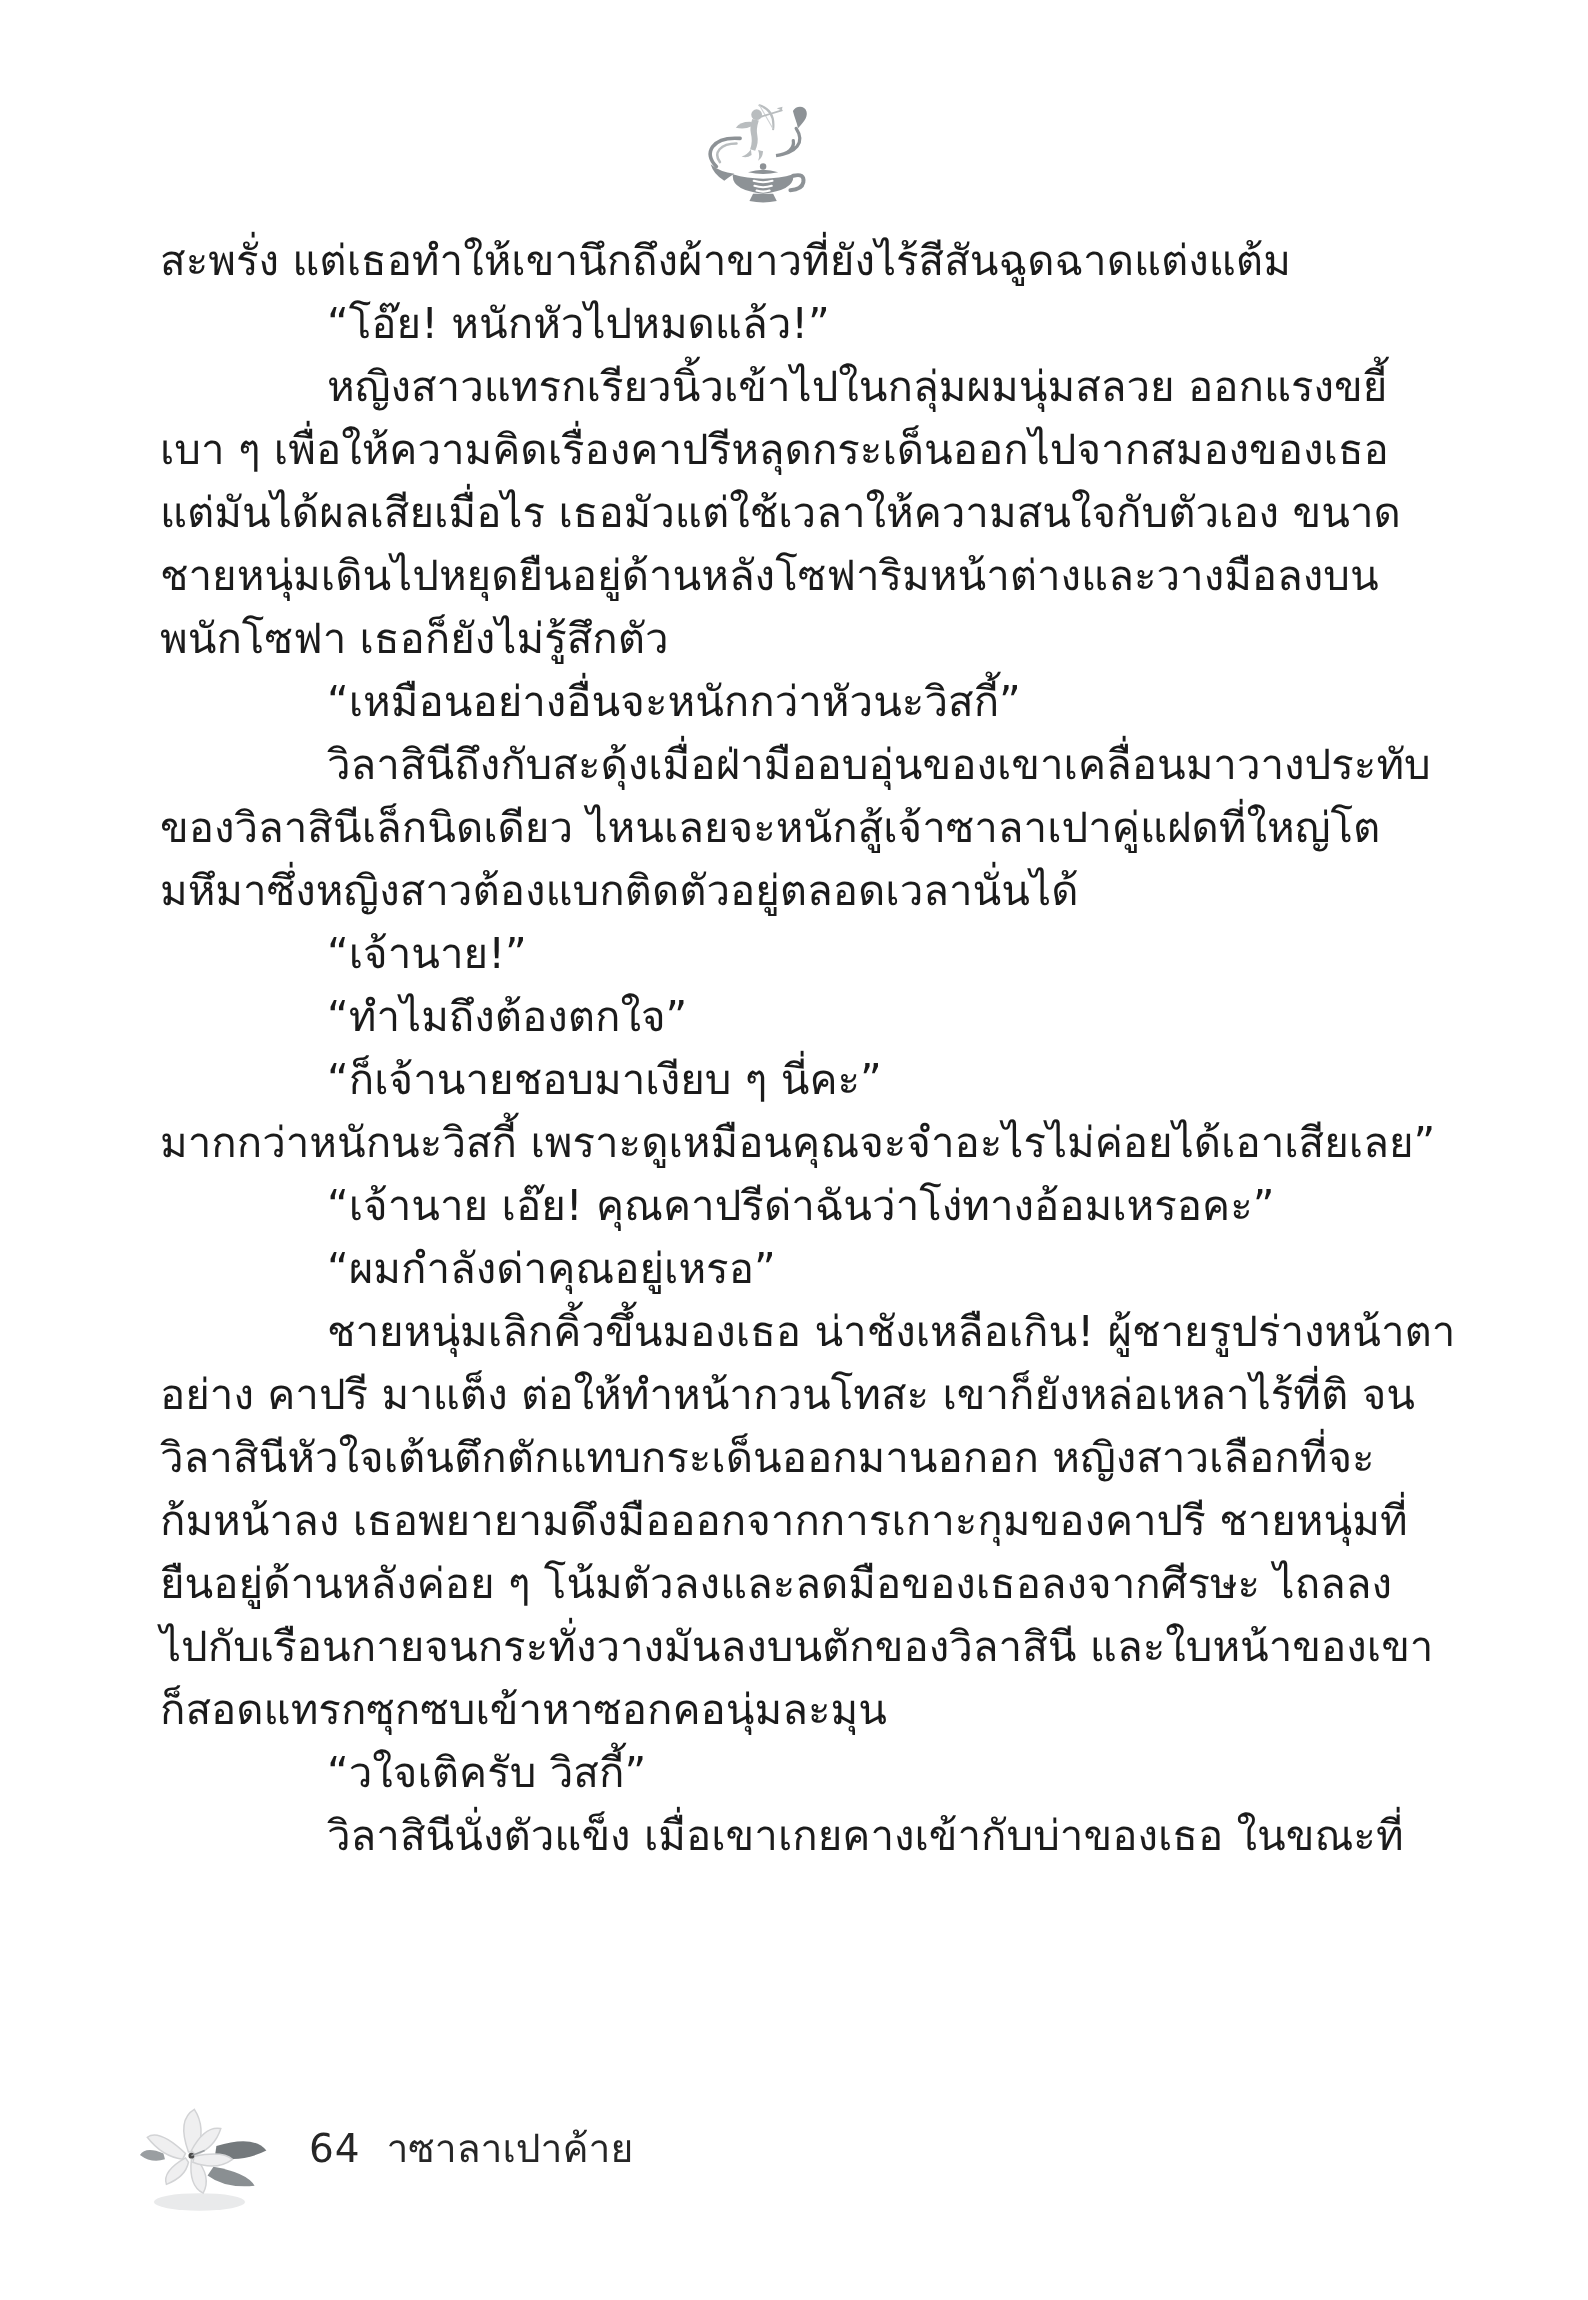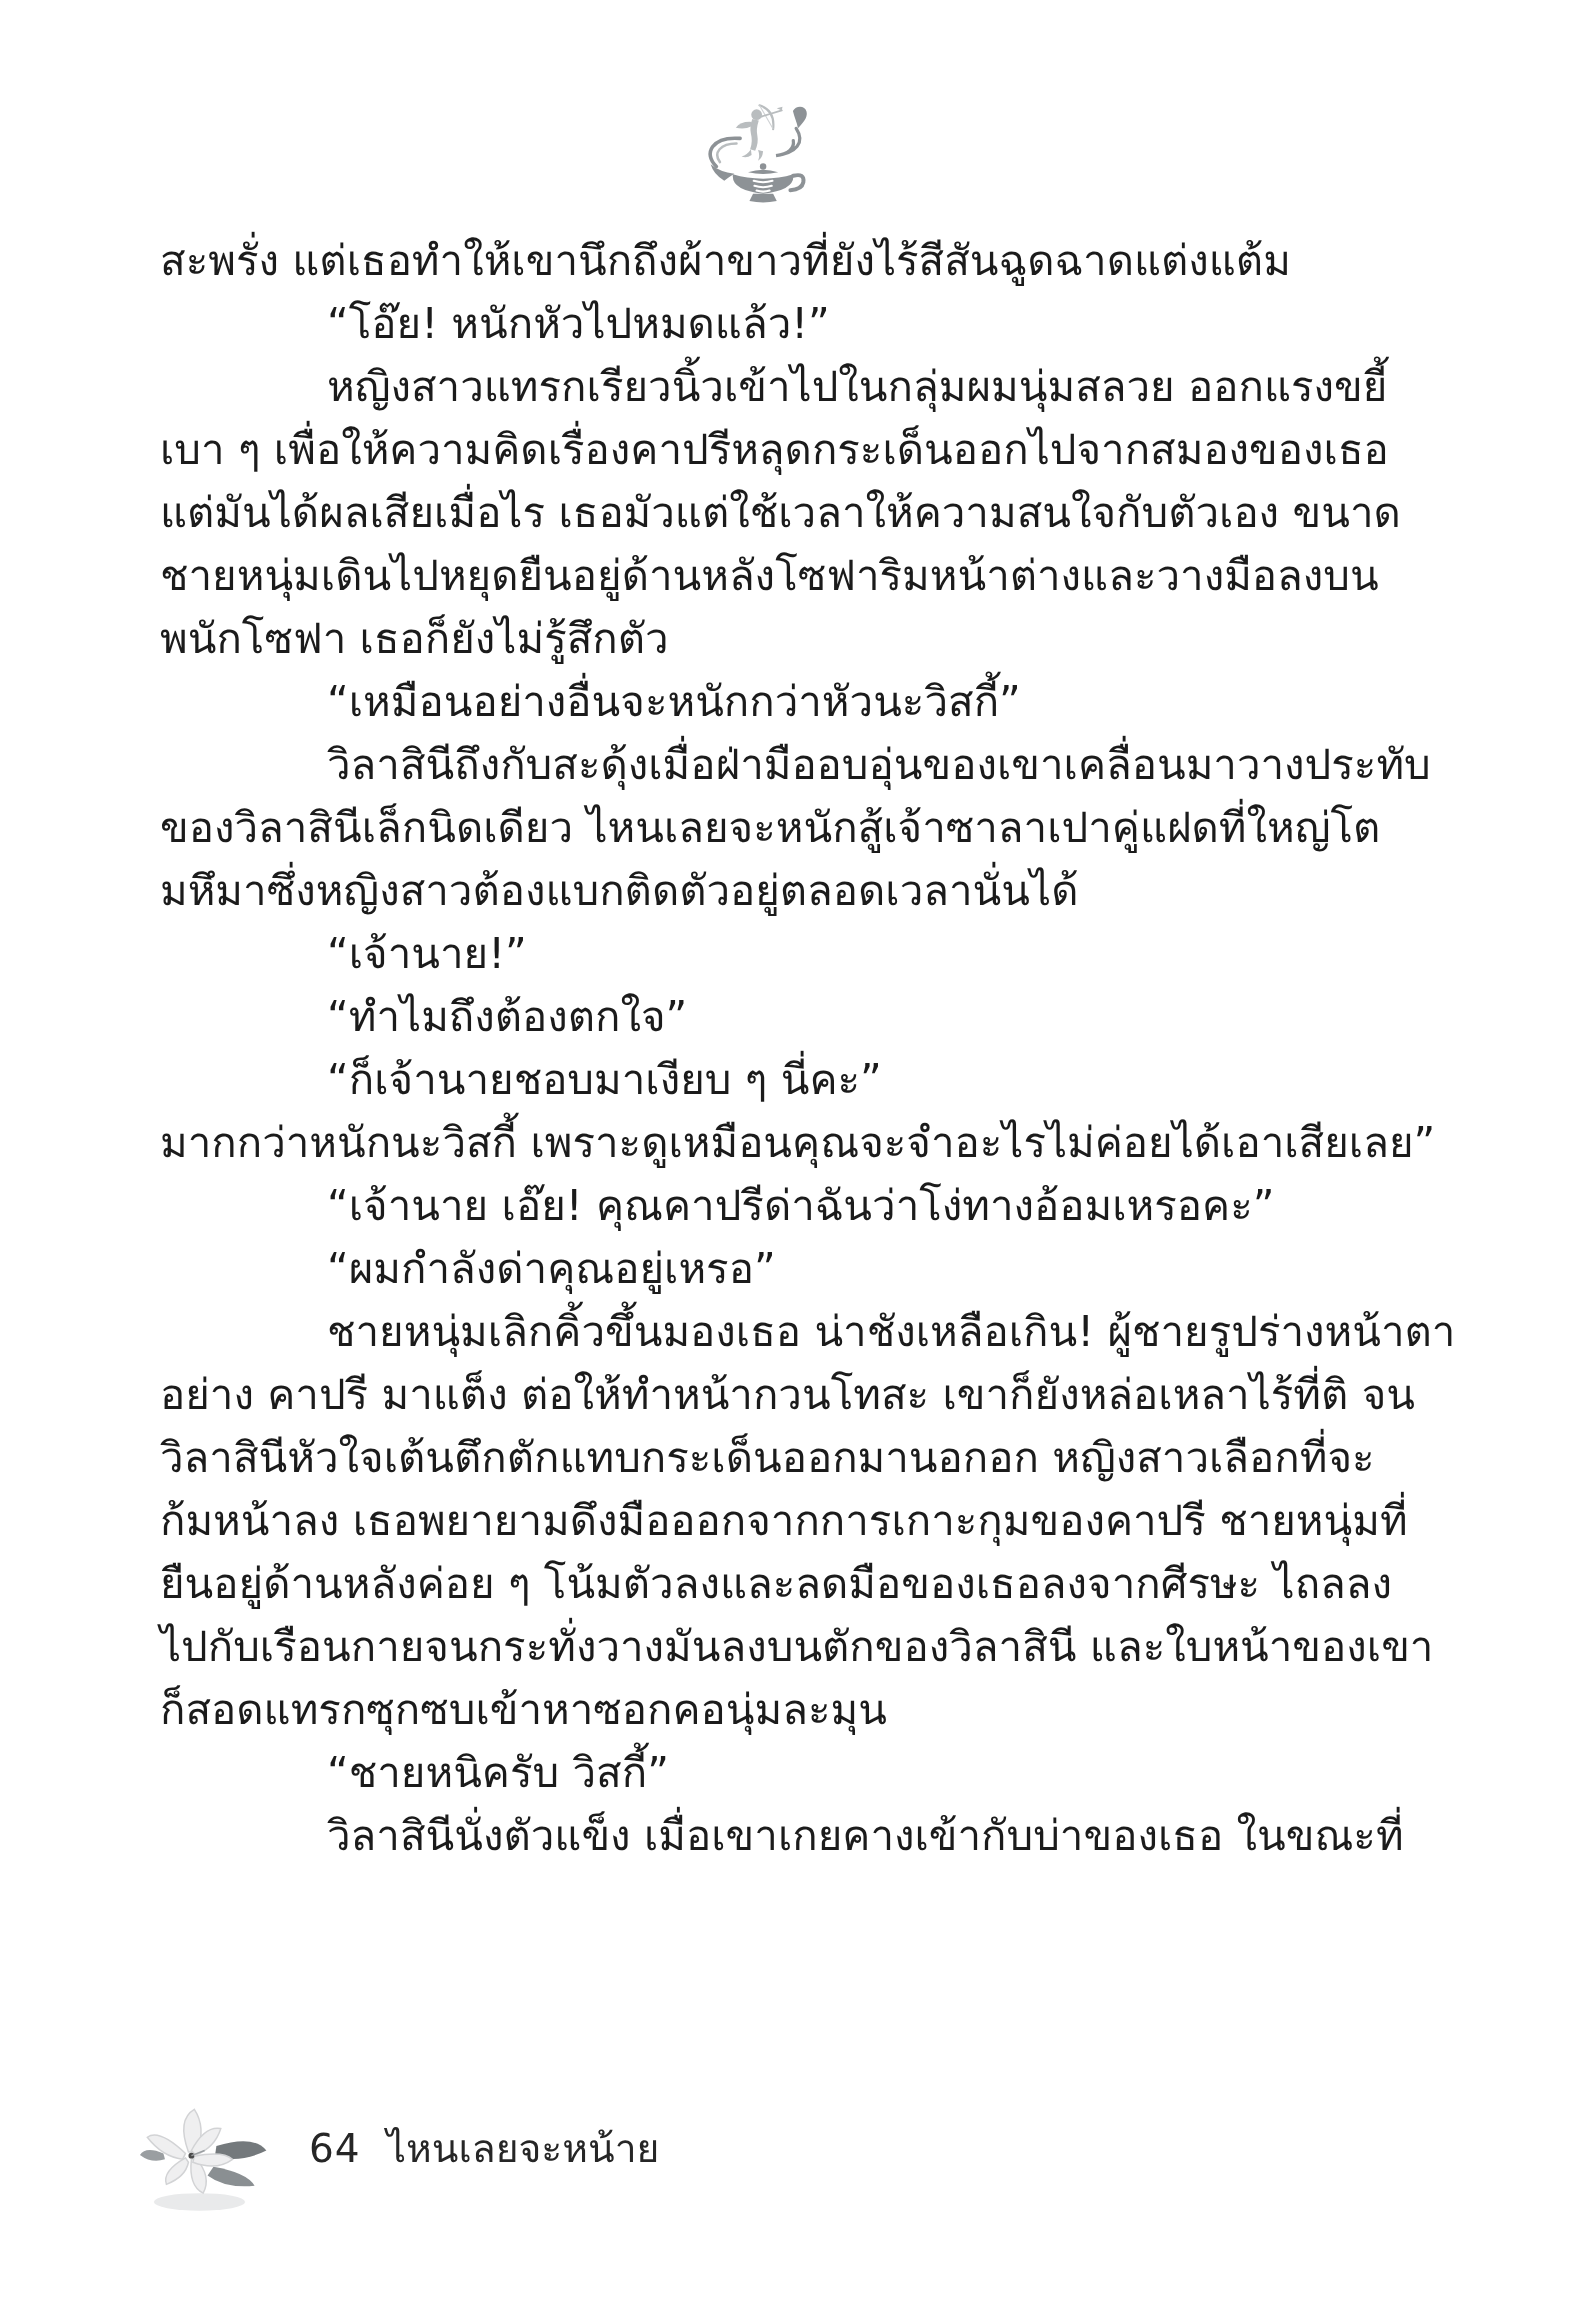--- a/index.html
+++ b/index.html
@@ -133,21 +133,21 @@
       <div class="line">มากกว่าหนักนะวิสกี้ เพราะดูเหมือนคุณจะจำอะไรไม่ค่อยได้เอาเสียเลย”</div>
       <div class="line indent">“เจ้านาย เอ๊ย! คุณคาปรีด่าฉันว่าโง่ทางอ้อมเหรอคะ”</div>
       <div class="line indent">“ผมกำลังด่าคุณอยู่เหรอ”</div>
       <div class="line indent">ชายหนุ่มเลิกคิ้วขึ้นมองเธอ น่าชังเหลือเกิน! ผู้ชายรูปร่างหน้าตา</div>
       <div class="line">อย่าง คาปรี มาแต็ง ต่อให้ทำหน้ากวนโทสะ เขาก็ยังหล่อเหลาไร้ที่ติ จน</div>
       <div class="line">วิลาสินีหัวใจเต้นตึกตักแทบกระเด็นออกมานอกอก หญิงสาวเลือกที่จะ</div>
       <div class="line">ก้มหน้าลง เธอพยายามดึงมือออกจากการเกาะกุมของคาปรี ชายหนุ่มที่</div>
       <div class="line">ยืนอยู่ด้านหลังค่อย ๆ โน้มตัวลงและลดมือของเธอลงจากศีรษะ ไถลลง</div>
       <div class="line">ไปกับเรือนกายจนกระทั่งวางมันลงบนตักของวิลาสินี และใบหน้าของเขา</div>
       <div class="line">ก็สอดแทรกซุกซบเข้าหาซอกคอนุ่มละมุน</div>
-      <div class="line indent">“ชายหนิครับ วิสกี้”</div>
+      <div class="line indent">“วใจเติครับ วิสกี้”</div>
       <div class="line indent">วิลาสินีนั่งตัวแข็ง เมื่อเขาเกยคางเข้ากับบ่าของเธอ ในขณะที่</div>
     </div>
 
   <div class="footer">
     <div class="flower">
       <svg viewBox="0 0 200 150" aria-hidden="true">
 
         <ellipse cx="85" cy="128" rx="62" ry="12" fill="#e9eaeb"></ellipse>
 
         <path d="M108 52 Q158 36 176 58 Q140 76 106 66 Z" fill="#74797c"></path>
@@ -161,18 +161,18 @@
           <path d="M74 70 Q70 106 90 116 Q102 94 80 68 Z"></path>
           <path d="M78 66 Q116 58 130 70 Q108 86 76 74 Z"></path>
           <path d="M74 58 Q92 24 114 28 Q106 54 80 64 Z"></path>
         </g>
 
         <circle cx="74" cy="65" r="4" fill="#4a4a4a"></circle>
         <path d="M74 65 L92 58" stroke="#9a9ea1" stroke-width="2" fill="none"></path>
       </svg>
     </div>
     <div class="footer-text">
-      <span class="pagenum">64</span><span class="booktitle">ไหนเลยจะหน้าย</span>
+      <span class="pagenum">64</span><span class="booktitle">าซาลาเปาค้าย</span>
     </div>
   </div>
 
 </div>
 
 
 </body></html>

